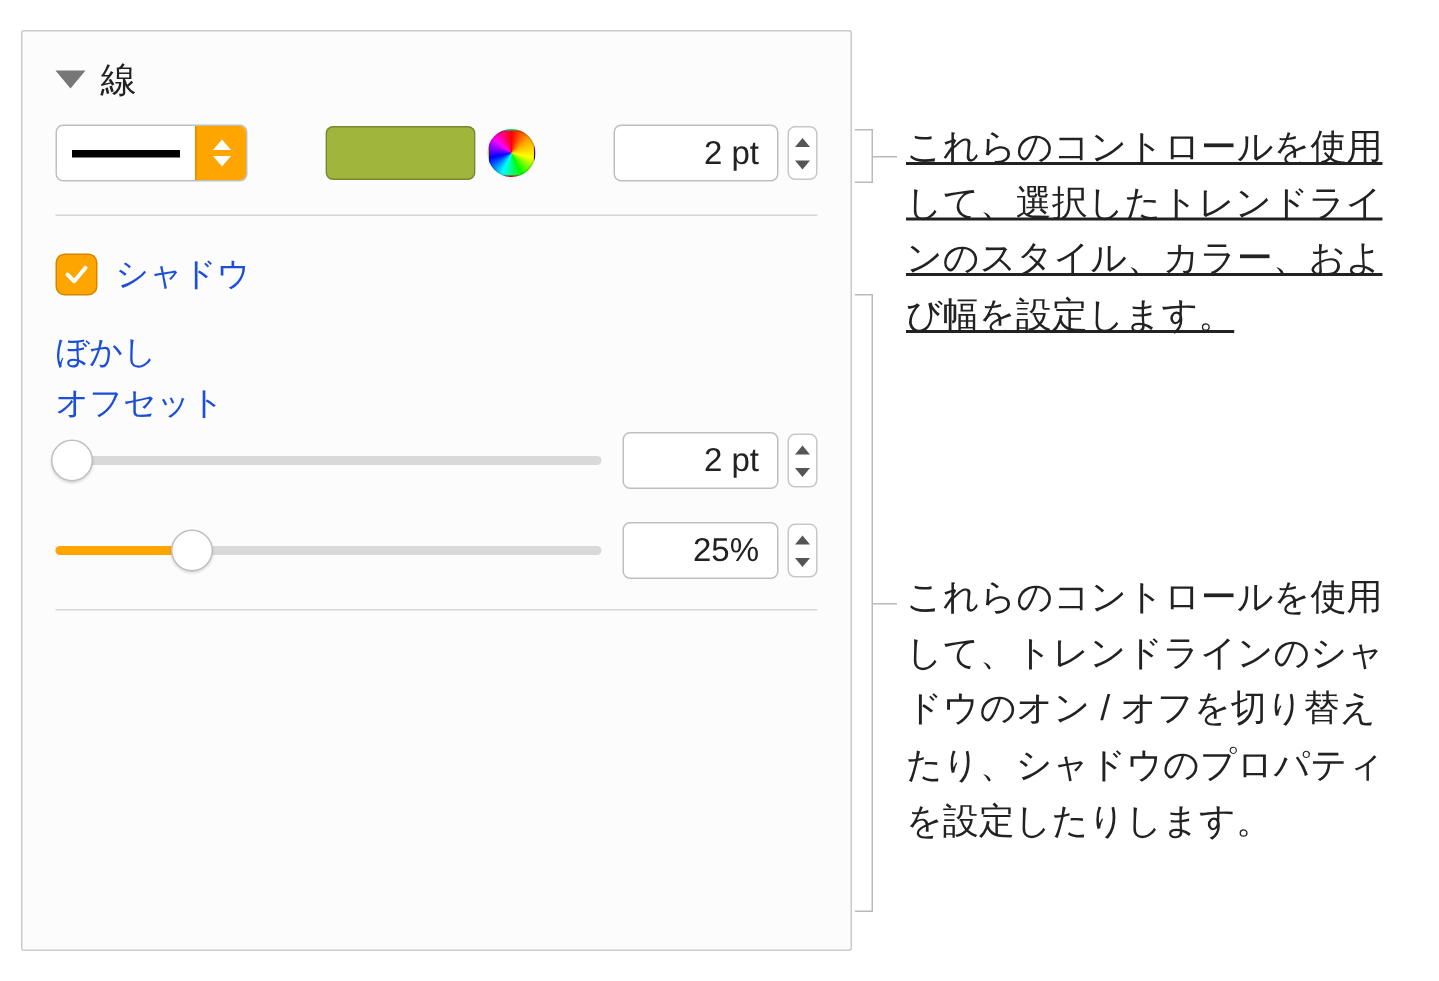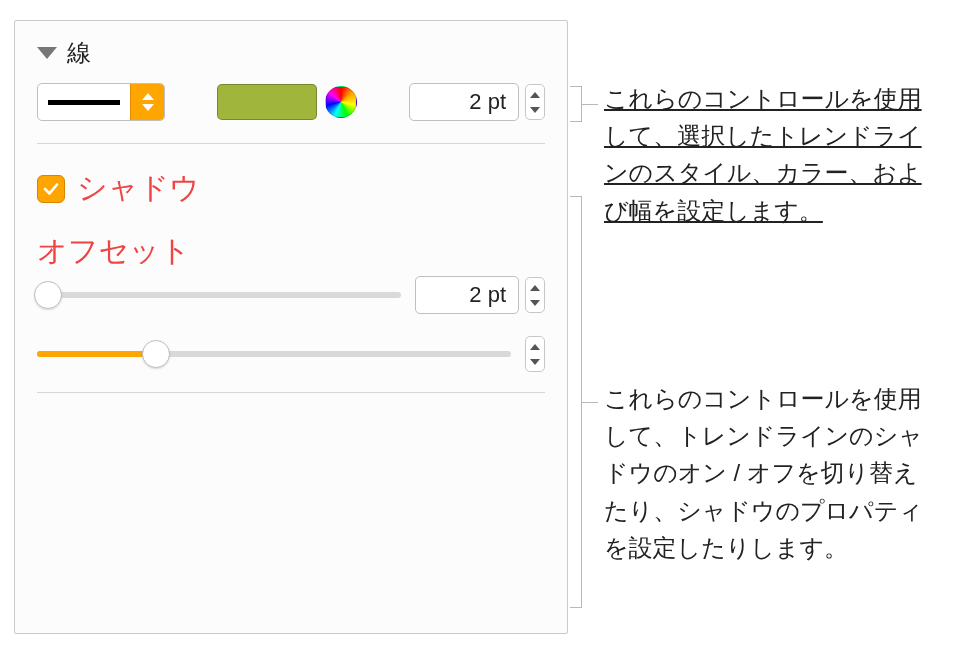--- a/index.html
+++ b/index.html
@@ -171,22 +171,22 @@
     height: 28px;
     border-radius: 6px;
     background: #ffa500;
     border: 1px solid #d68500;
     display: flex;
     align-items: center;
     justify-content: center;
   }
   .checkbox svg { width: 18px; height: 18px; }
   .field-label {
-    font-size: 30px;
-    color: #ef4444;
+    font-size: 22px;
+    color: #1d4ed8;
     margin-bottom: 4px;
   }
   .slider-row {
     display: flex;
     align-items: center;
     gap: 14px;
     margin-bottom: 22px;
   }
   .slider-row.compact { margin-bottom: 18px; }
   .slider {
@@ -335,20 +335,21 @@
 
   <div class="check-row">
     <div class="checkbox">
       <svg viewBox="0 0 24 24">
           <path d="M4 12 L10 18 L20 6" stroke="#fff" stroke-width="3.5" fill="none" stroke-linecap="round" stroke-linejoin="round"></path>
         </svg>
     </div>
     <div class="field-label" style="margin-bottom:0">シャドウ</div>
   </div>
 
+  <div class="field-label">ぼかし</div>
 
   <div class="field-label">オフセット</div>
   <div class="slider-row">
     <div class="slider">
       <div class="track"></div>
       <div class="track-fill" style="width:3%"></div>
       <div class="thumb" style="left:3%"></div>
     </div>
     <div class="value-stepper">
       <div class="value-input sm">2 pt</div>
@@ -363,20 +364,21 @@
     </div>
   </div>
 
   <div class="slider-row compact">
     <div class="slider">
       <div class="track"></div>
       <div class="track-fill" style="width:25%"></div>
       <div class="thumb" style="left:25%"></div>
     </div>
     <div class="value-stepper">
+      <div class="value-input sm">25%</div>
       <div class="stepper-arrows">
         <div class="sup">
             <div class="tri-up"></div>
           </div>
         <div class="sdn">
             <div class="tri-dn"></div>
           </div>
       </div>
     </div>
   </div>

